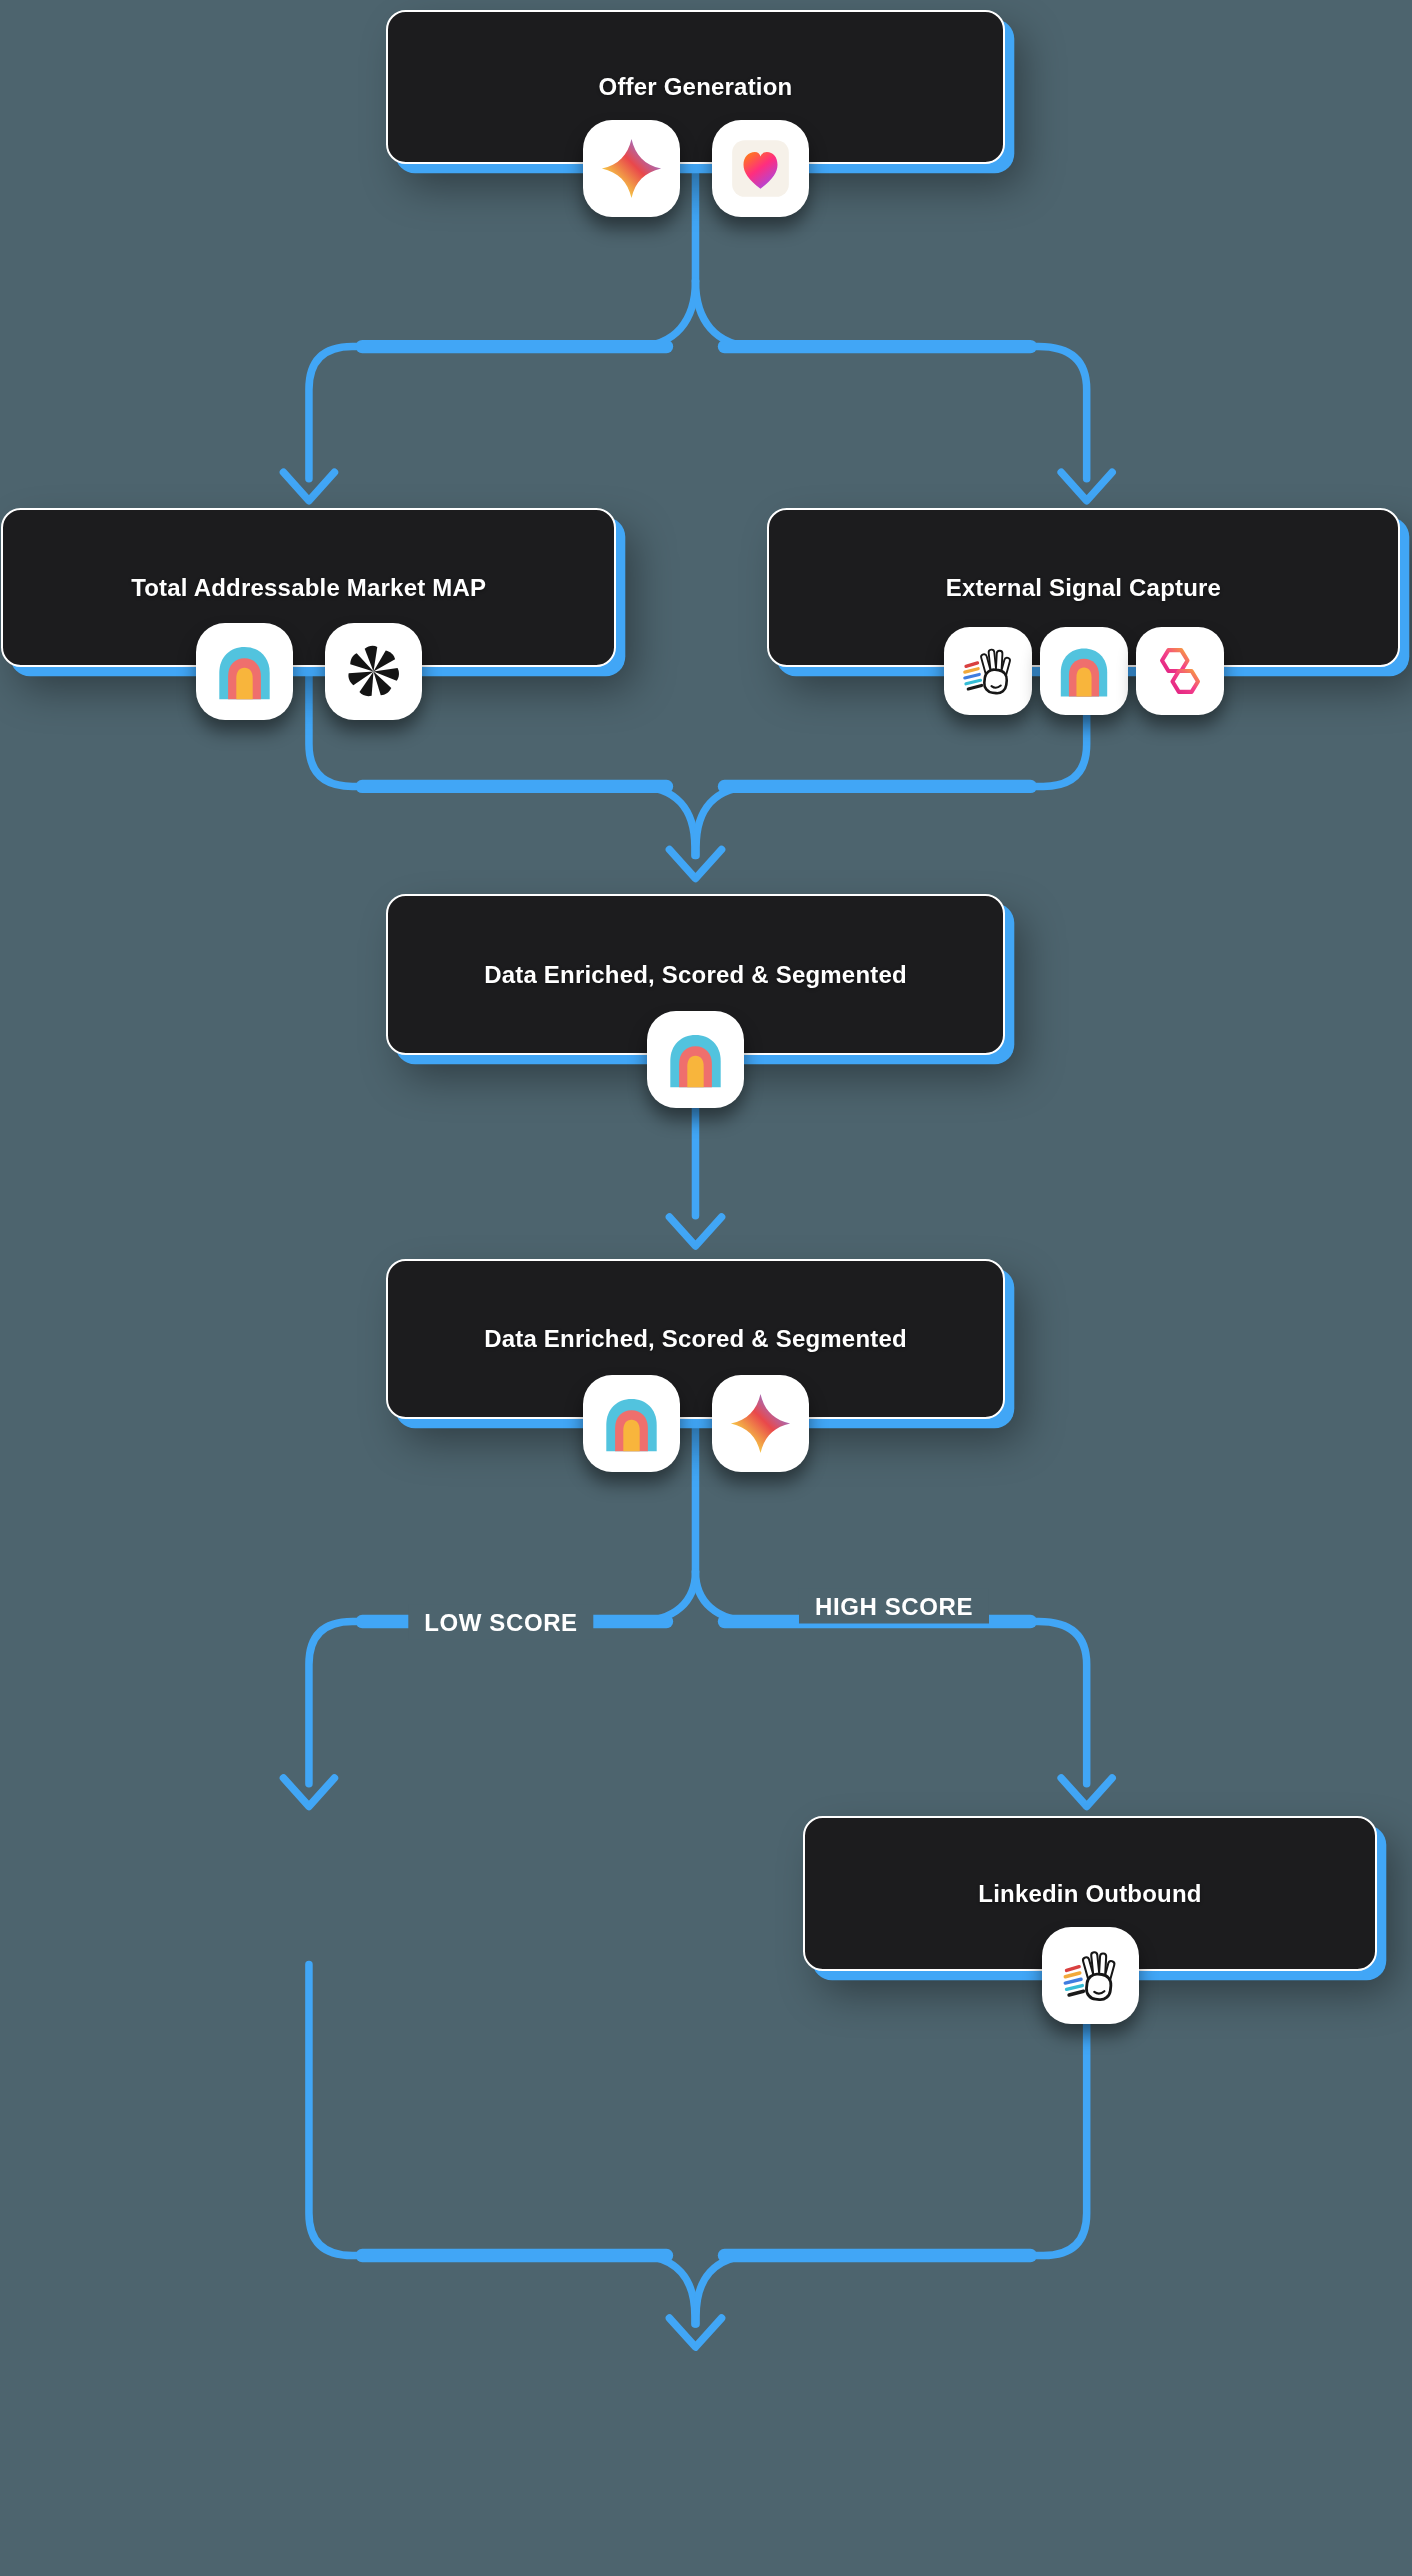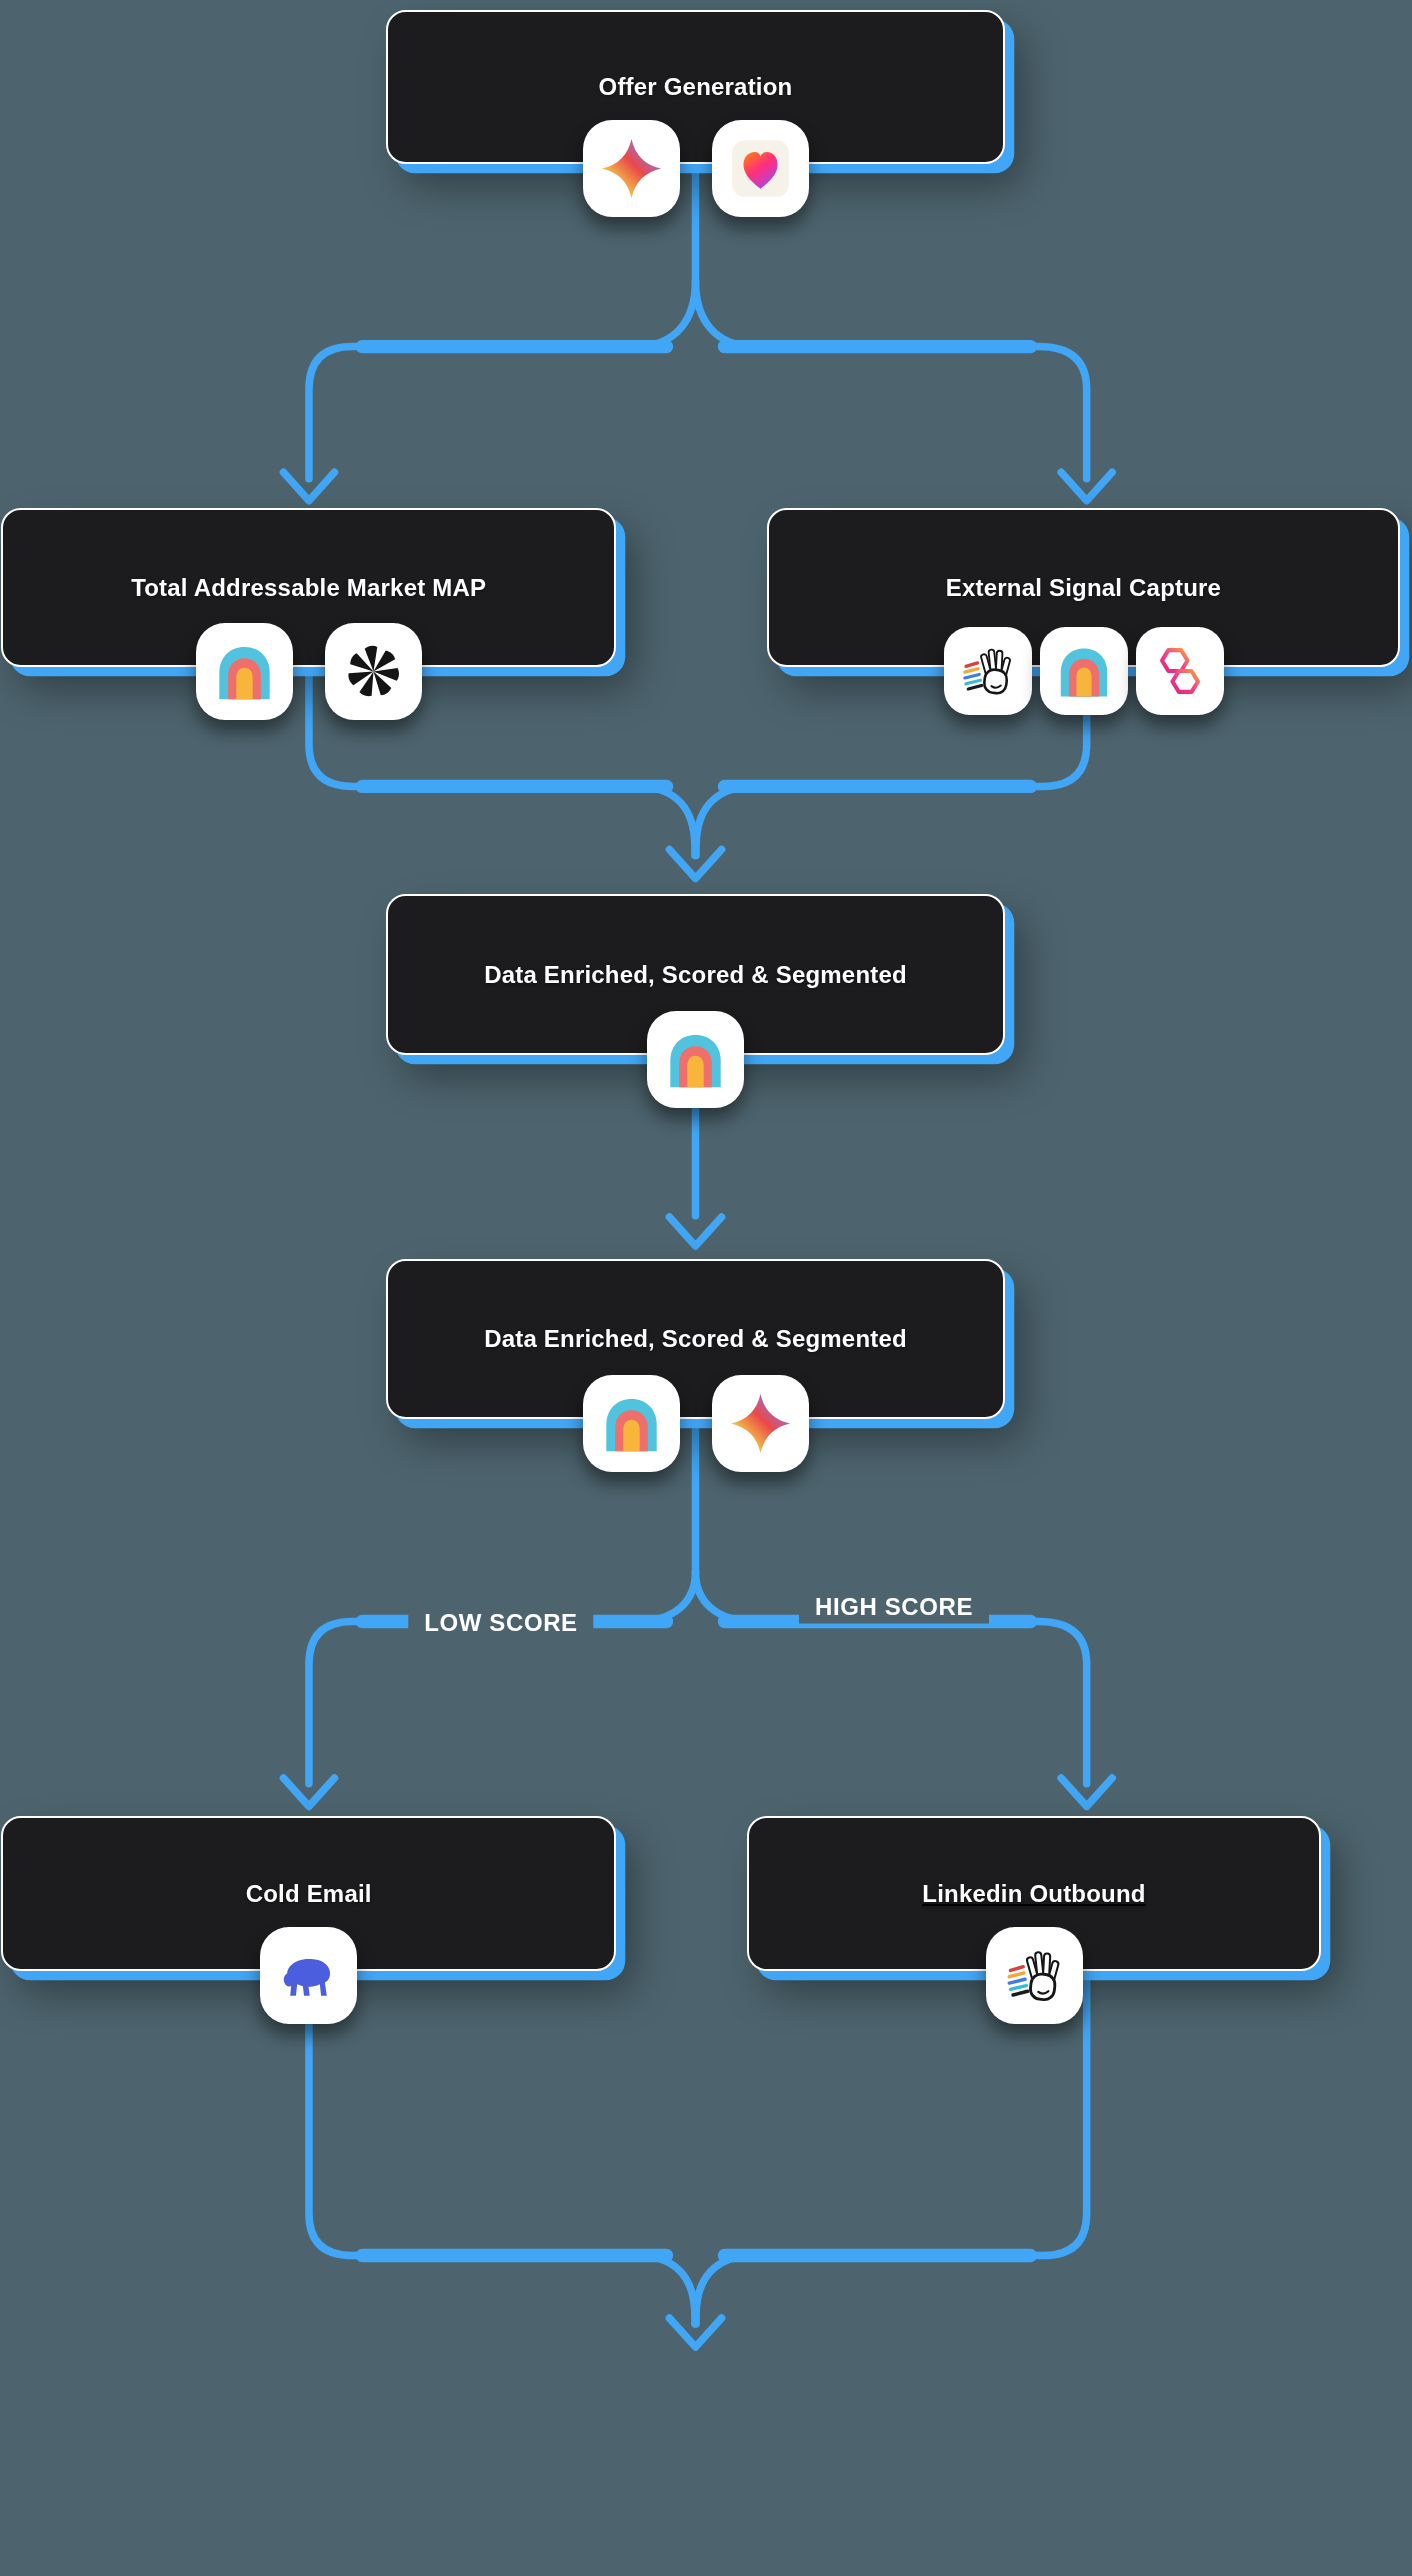--- a/index.html
+++ b/index.html
@@ -27,21 +27,21 @@
   .node-title{
     font-size:24px; font-weight:700; color:var(--text); letter-spacing:0.2px; text-align:center;
     text-shadow:0 1.2px 3.5px rgba(0,0,0,.4);
   }
   #n0{left:386px;  top:9.9px;   width:619px; height:154px;}
   #n1{left:1.2px;    top:508px;  width:615px; height:159px;}
   #n2{left:767px; top:508px;  width:633px; height:159px;}
   #n3{left:386px;  top:894px; width:619px; height:161px;}
   #n4{left:386px;  top:1259px; width:619px; height:160px;}
   #n5{left:1.2px;    top:1816px; width:615px; height:155px;}
-  #n6{left:747px; top:1816px; width:574px; height:155px;text-decoration:underline;}
+  #n6{left:803px; top:1816px; width:574px; height:155px;}
   #n7{left:386px;  top:2359px; width:619px; height:161px;}
 
   
   .chips{position:absolute; left:0; right:0; top:calc(100% - 42px); display:flex; justify-content:center; gap:32px; z-index:3;}
   .chip{
     width:97px; height:97px; background:#ffffff; border-radius:29px;
     box-shadow:0 11.6px 18.5px rgba(0,0,0,.45);
     display:flex; align-items:center; justify-content:center; flex:0 0 auto;
   }
   .chip svg{width:63px; height:63px; display:block;}
@@ -264,30 +264,20 @@
           </svg>
         </div>
       <div class="chip">
           <svg viewBox="0 0 108 108" width="63" height="63">
             <use href="#icon-gemini"></use>
           </svg>
         </div>
     </div>
   </div>
 
-  <div class="node" id="n5">
-    <span class="node-title">Cold Email</span>
-    <div class="chips">
-      <div class="chip">
-          <svg viewBox="0 0 108 108" width="63" height="63">
-            <use href="#icon-emailbison"></use>
-          </svg>
-        </div>
-    </div>
-  </div>
 
   <div class="node" id="n6">
     <span class="node-title">Linkedin Outbound</span>
     <div class="chips">
       <div class="chip">
           <svg viewBox="0 0 108 108" width="63" height="63">
             <use href="#icon-heyreach"></use>
           </svg>
         </div>
     </div>

